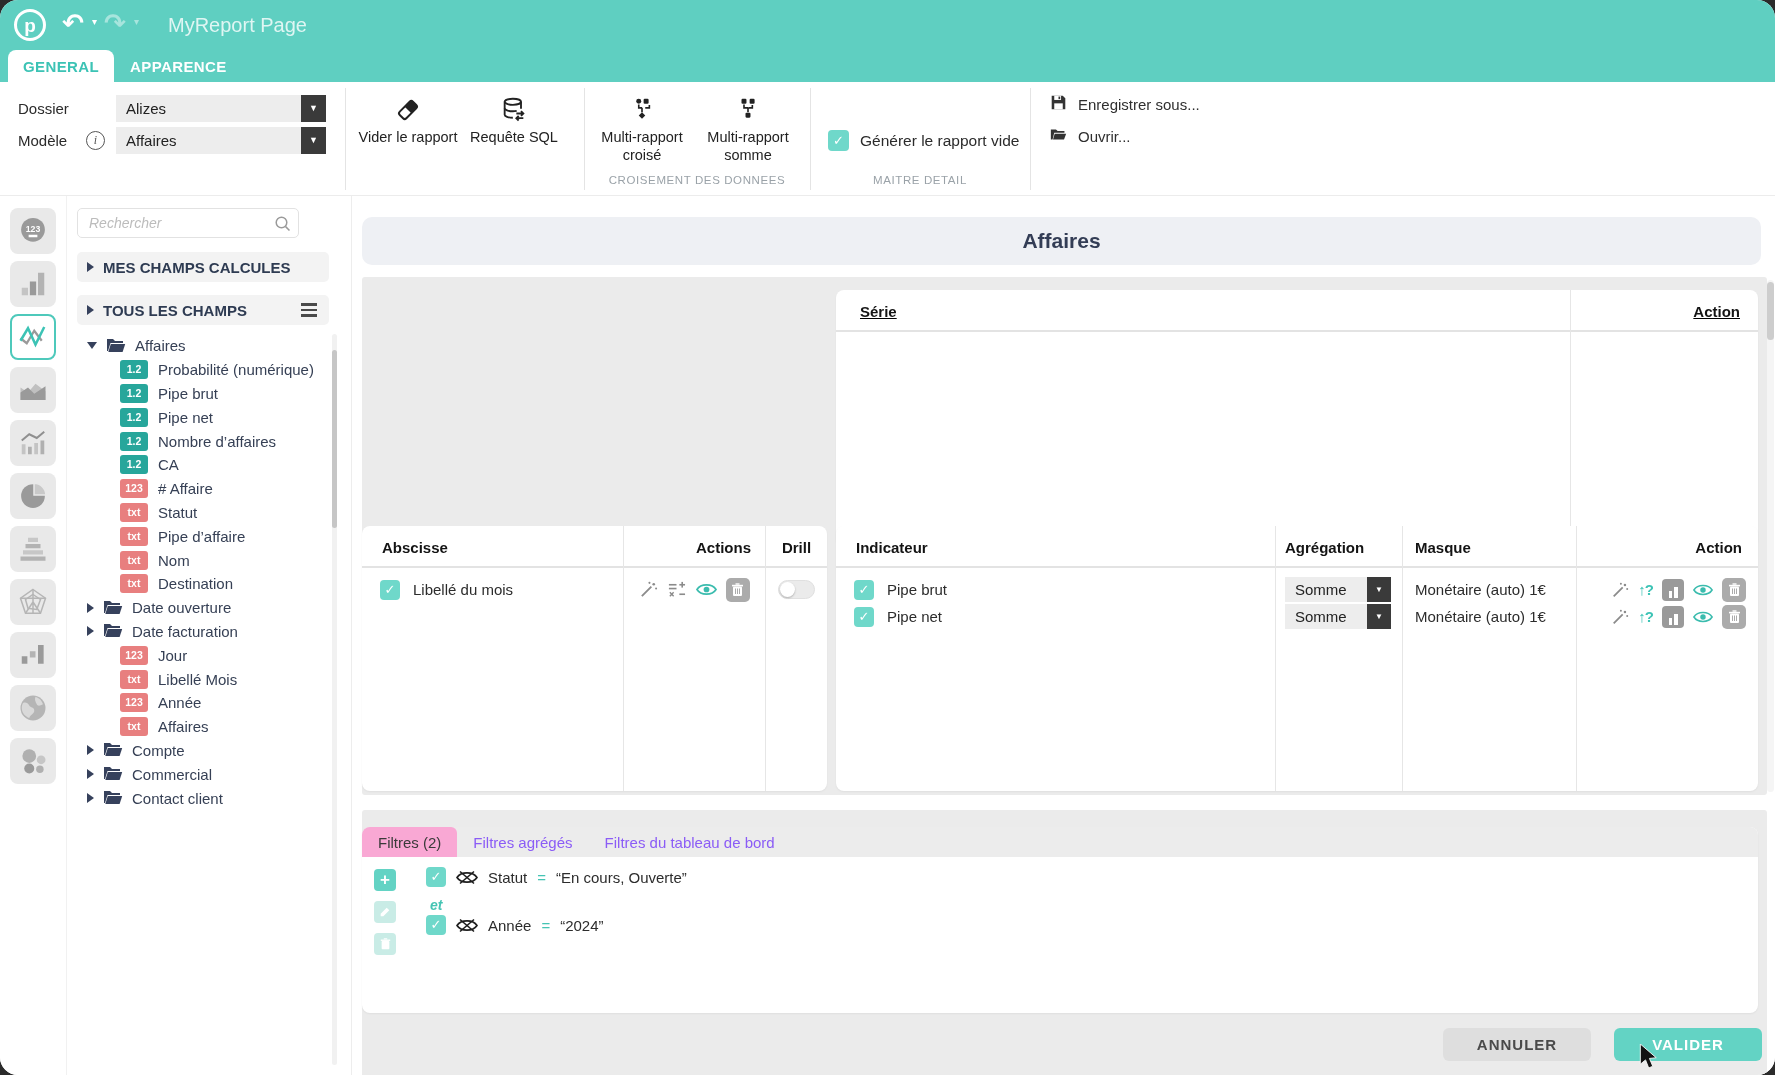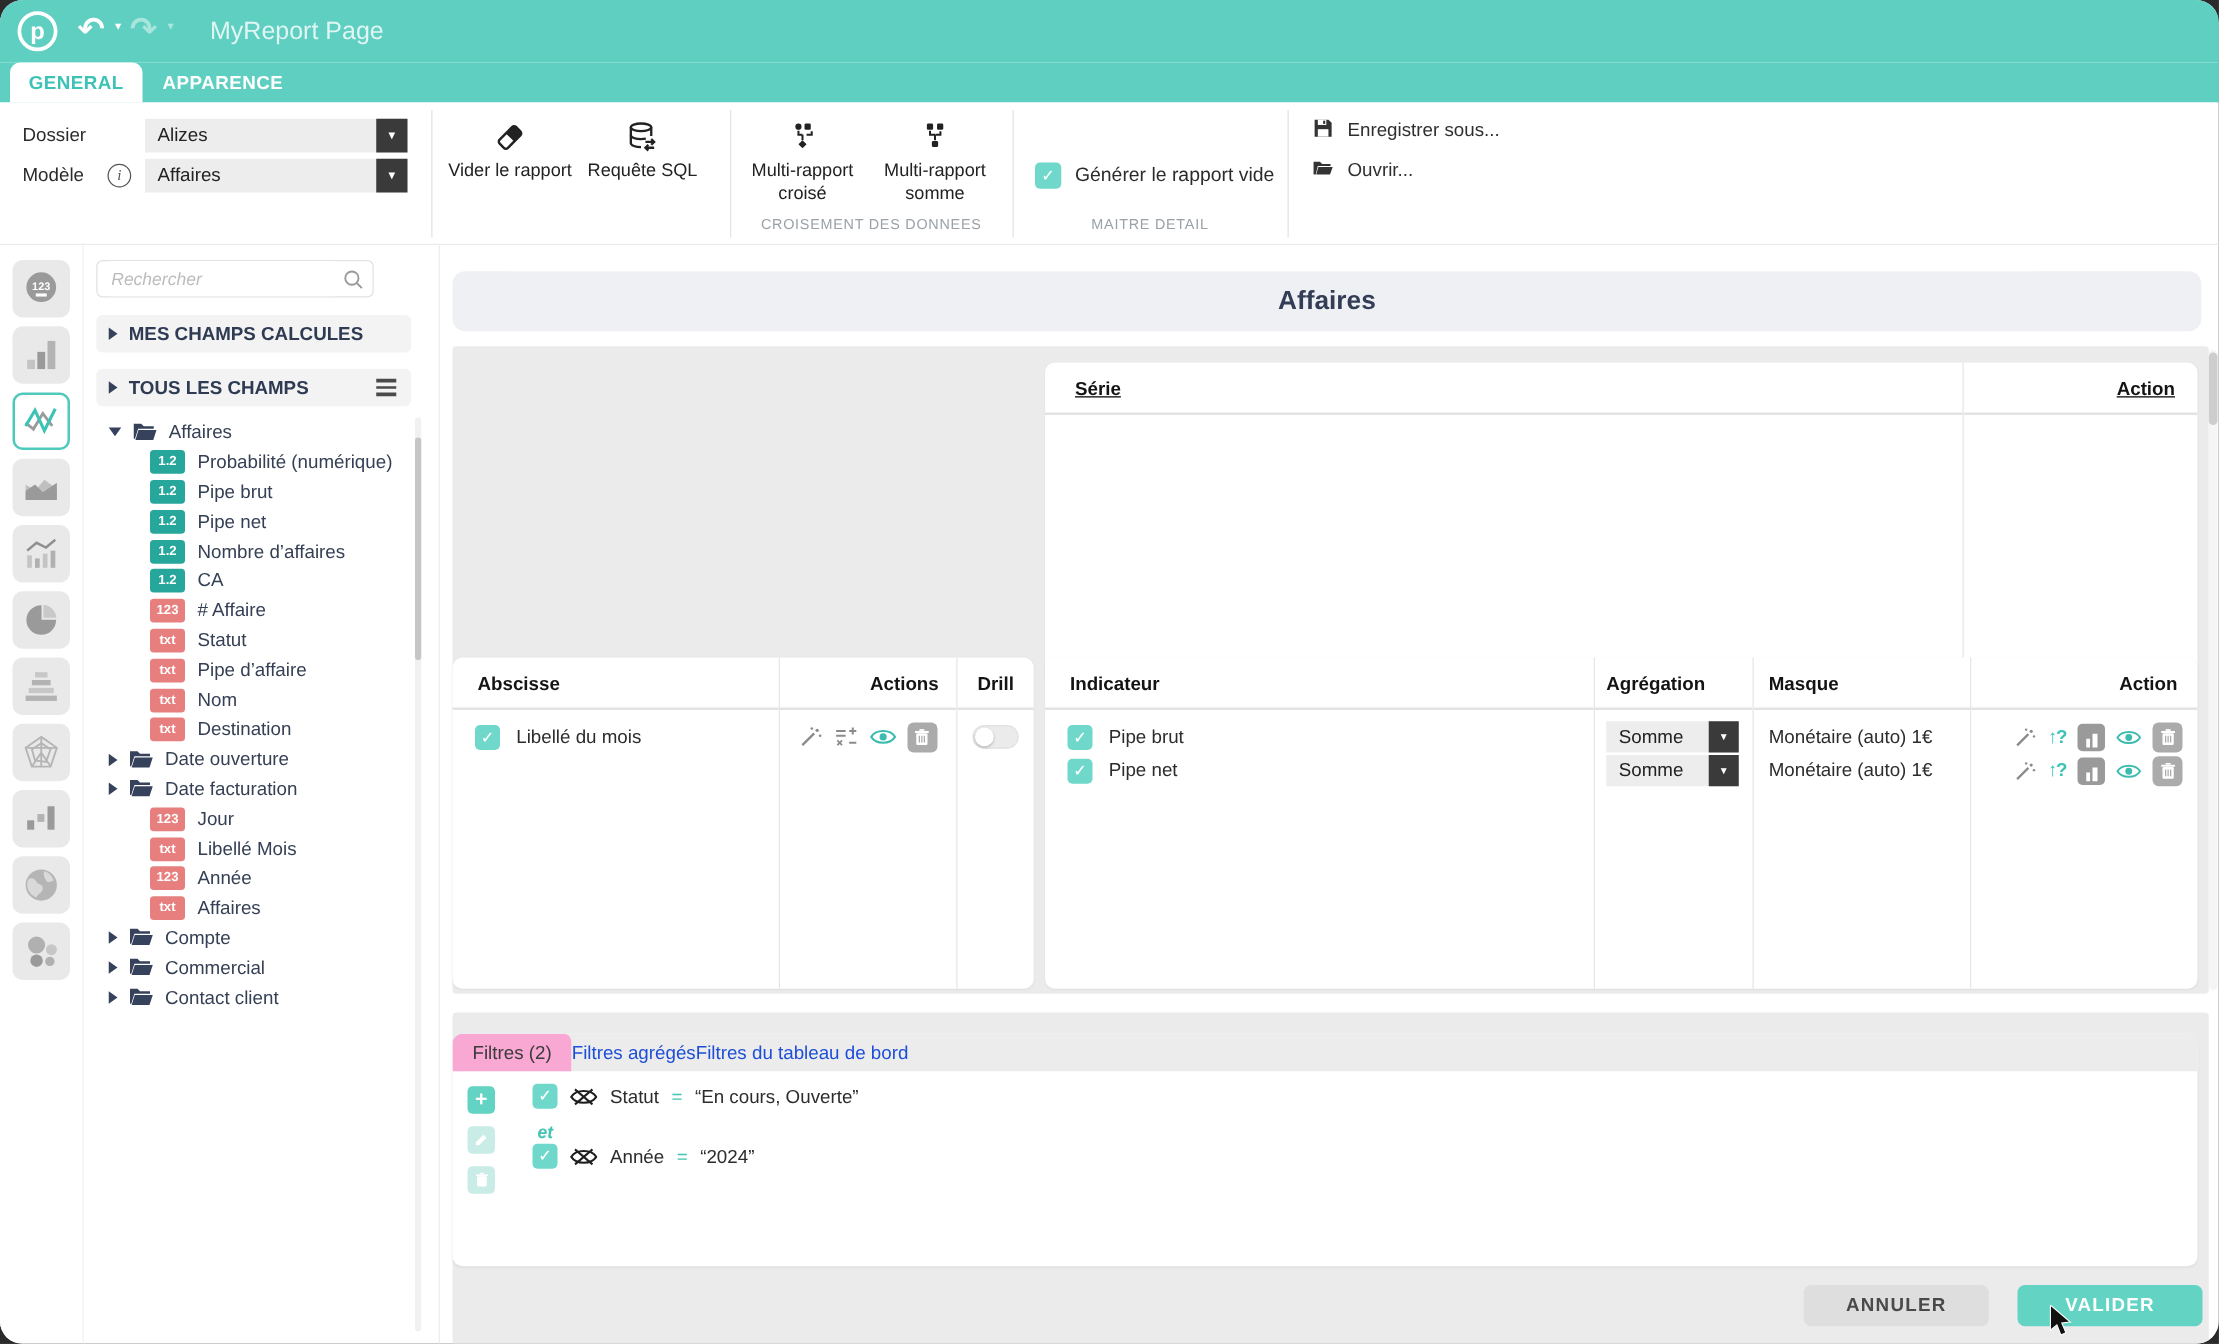--- a/index.html
+++ b/index.html
@@ -99,21 +99,21 @@
   .trash-btn{width:24px;height:24px;background:#ababab;border-radius:5px;display:inline-flex;align-items:center;justify-content:center;}
   .sortq{color:#3cc3b5;font-weight:700;font-size:15px;letter-spacing:-1px;}
   .cumul{width:22px;height:22px;background:#9a9a9a;border-radius:4px;display:inline-flex;align-items:flex-end;
         justify-content:center;gap:2px;padding-bottom:3px;}
   .cumul i{display:block;width:3.5px;background:#fff;}
 
   
   .filters-card{left:0;top:17px;width:1396px;height:186px;background:#fff;border-radius:8px;position:absolute;
         box-shadow:0 1px 2px rgba(0,0,0,.05);overflow:hidden;}
   .ftabs{height:30px;background:#ececec;display:flex;}
-  .ftab{line-height:31px;font-size:15px;color:#1d4ed8;padding:0 0;}
+  .ftab{line-height:31px;font-size:15px;color:#8b5cf6;padding:0 16px;}
   .ftab.active{background:#f9a8d4;color:#3a3a3a;padding:0 16px;border-radius:0 6px 0 0;}
   .fbtns{position:absolute;left:12px;top:42px;display:flex;flex-direction:column;gap:10px;}
   .fbtn{width:22px;height:22px;border-radius:4px;display:flex;align-items:center;justify-content:center;}
   .fb-add{background:#63d3c4;color:#fff;font-size:17px;font-weight:700;line-height:20px;}
   .fb-pale{background:#c9ece6;}
   .frow{position:absolute;left:64px;display:flex;align-items:center;gap:10px;font-size:15px;color:#2c2c2c;}
   .feq{color:#45c4b4;}
   .fet{position:absolute;left:68px;color:#45c4b4;font-style:italic;font-weight:700;font-size:14px;}
 
   .btn{position:absolute;top:218px;width:148px;height:33px;border-radius:6px;text-align:center;line-height:33px;

